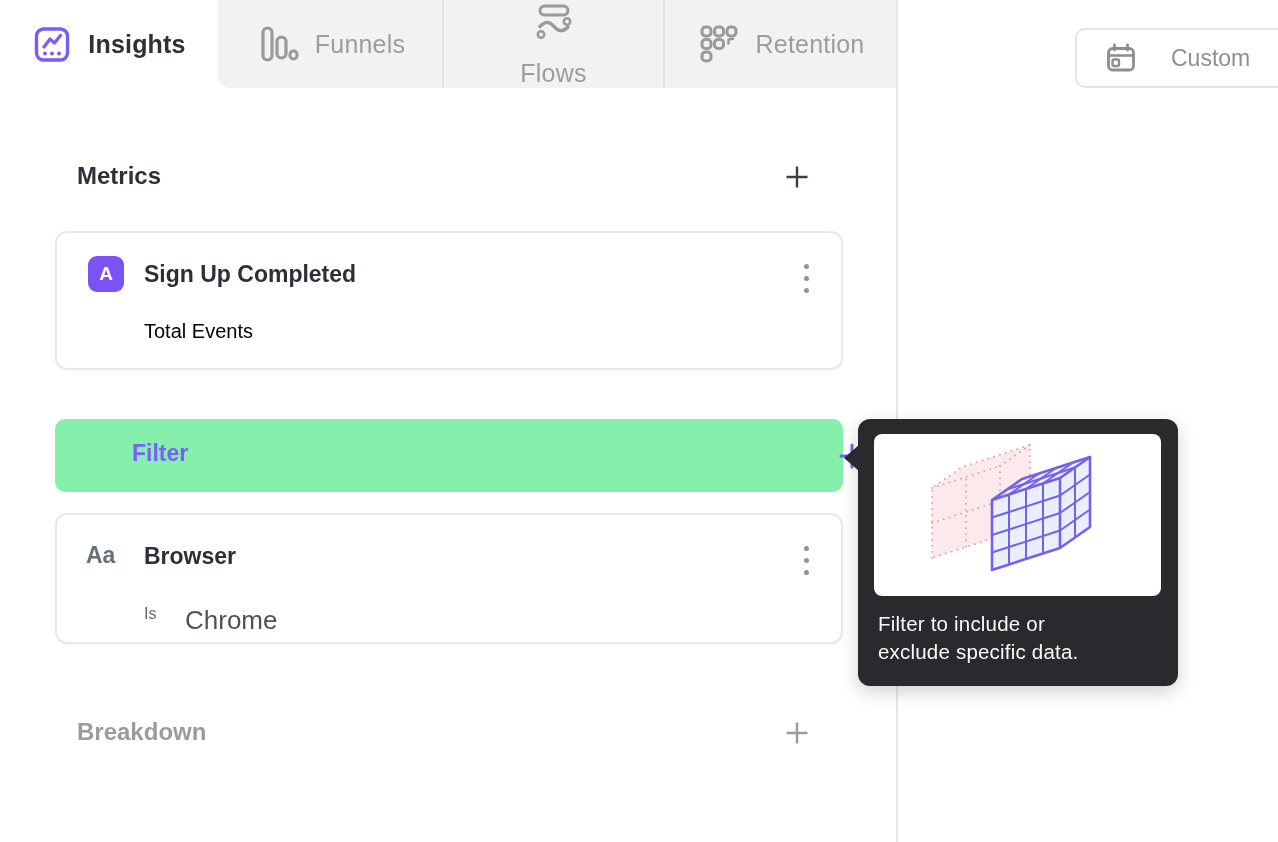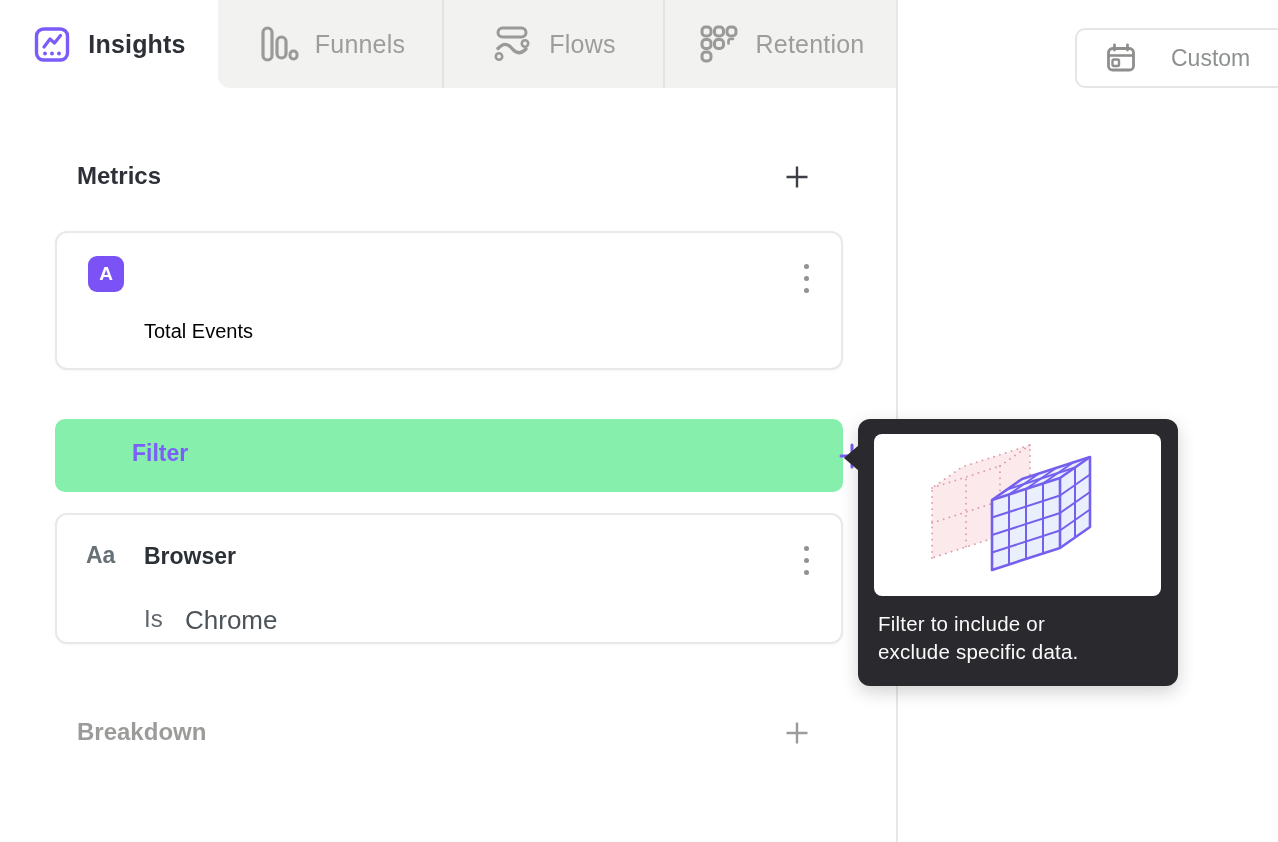--- a/index.html
+++ b/index.html
@@ -7,21 +7,21 @@
   body {
     position:relative; overflow:hidden; background:#ffffff;
     font-family:"Liberation Sans", sans-serif; color:#2c3035;
   }
 
   
   .tabbar { position:absolute; left:0; top:0; width:897px; height:88px; display:flex; }
   .tab { display:flex; align-items:center; justify-content:center; gap:16px; height:88px; cursor:pointer; }
   .tab-insights { width:218px; background:#ffffff;justify-content:center; }
   .tab-funnels  { width:224px; background:#f2f2f1; border-bottom-left-radius:12px;text-align:right; }
-  .tab-flows    { width:221px; background:#f2f2f1; border-left:2px solid #e3e3e1; }
+  .tab-flows    { width:221px; background:#f2f2f1; border-left:2px solid #e3e3e1;flex-direction:column; }
   .tab-retention{ width:234px; background:#f2f2f1; border-left:2px solid #e3e3e1; }
   .tab-label { font-size:25px; letter-spacing:.2px; }
   .tab-insights .tab-label { color:#2d3137; font-weight:600; }
   .tab-funnels .tab-label, .tab-flows .tab-label, .tab-retention .tab-label { color:#9d9d9b; font-weight:500; }
 
   
   .v-divider { position:absolute; left:896px; top:0; width:2px; height:842px; background:#e7e7e5; }
 
   
   .custom-btn {
@@ -50,21 +50,21 @@
   .card-filter { top:513px; height:131px; }
   .badge {
     position:absolute; left:31px; top:23px; width:36px; height:36px;
     background:#7a52f5; border-radius:9px; color:#fff;
     font-size:19px; font-weight:700; display:flex; align-items:center; justify-content:center;
   }
   .aa-glyph { position:absolute; left:29px; top:27px; font-size:23px; font-weight:700; color:#657077; }
   .card-title { position:absolute; left:87px; top:28px; font-size:23px; font-weight:600; color:#2b3036; }
   .card-sub { position:absolute; left:87px; font-size:20px; color:#000000; }
   .card-metric .card-sub { top:87px; }
-  .sub-operator { position:absolute; left:87px; top:90px; font-size:24px; color:#60666b; }
+  .sub-operator { position:absolute; left:87px; top:90px; font-size:16px; color:#60666b; }
   .sub-value    { position:absolute; left:128px; top:90px; font-size:26px; color:#4c5359; font-weight:500; }
   .kebab { position:absolute; right:32px; top:24px; width:6px; height:42px; display:flex; flex-direction:column; gap:7px; align-items:center; justify-content:center; cursor:pointer; background:none; border:none;}
   .kebab i { width:5px; height:5px; border-radius:50%; background:#8f9296; display:block; }
 
   
   .filter-row {
     position:absolute; left:55px; top:419px; width:788px; height:73px;
     background:#86efac; border-radius:10px; cursor:pointer;
   }
   .filter-row .section-title { color:#7c5ffa; top:21px; font-size:23px; }
@@ -155,20 +155,21 @@
   <span class="section-title">Metrics</span>
   <button class="add-btn">
     <svg width="28" height="28" viewBox="0 0 28 28">
       <path d="M14 3.5 V24.5 M3.5 14 H24.5" stroke="#3c4046" stroke-width="2.4" fill="none"></path>
     </svg>
   </button>
 </div>
 
 <div class="card card-metric">
   <div class="badge">A</div>
+  <div class="card-title">Sign Up Completed</div>
   <button class="kebab">
     <span style="display:flex;flex-direction:column;gap:7px;">
         <i></i>
         <i></i>
         <i></i>
       </span>
   </button>
   <div class="card-sub">Total Events</div>
 </div>
 

